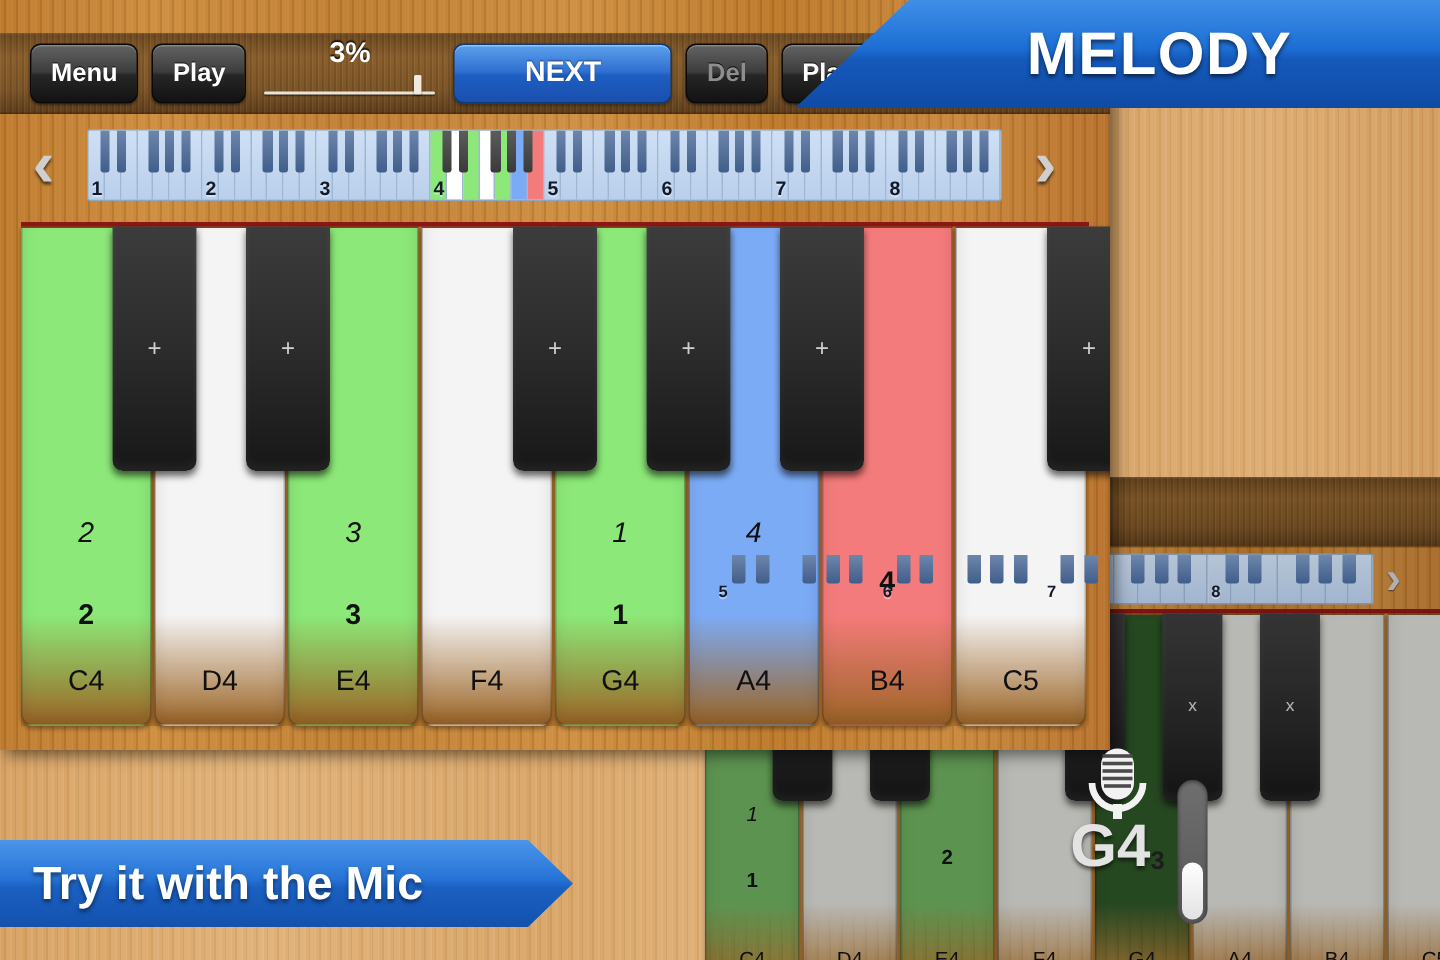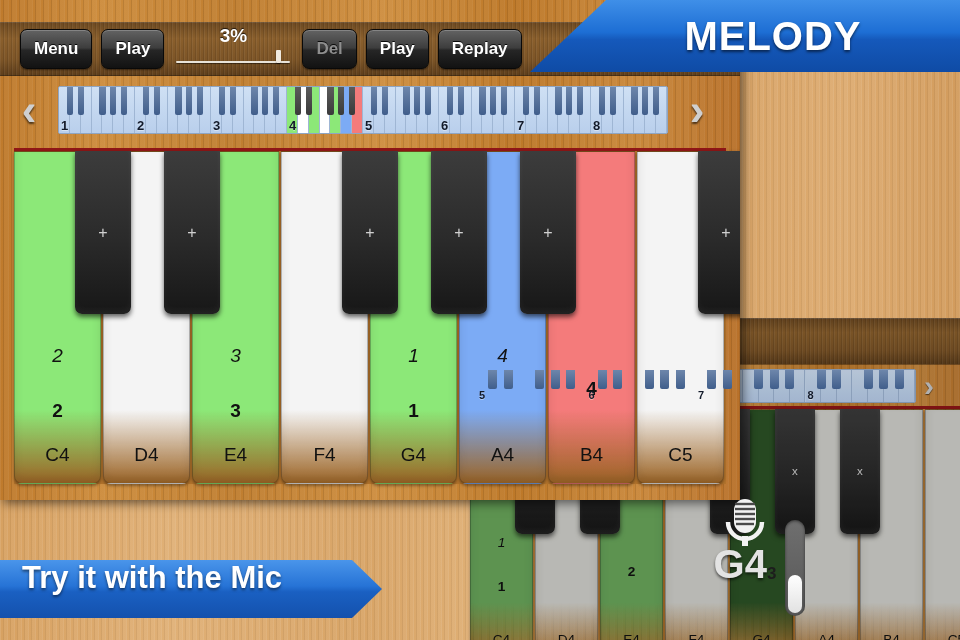--- a/index.html
+++ b/index.html
@@ -197,21 +197,21 @@
   }
   #melody-text {
     color:#fff; font-size:40px; font-weight:bold; letter-spacing:1px;
     text-shadow:0 2px 3px rgba(0,0,0,0.55);
     padding-left:56px;
   }
   #mic-banner {
     position:absolute; left:0; bottom:22px; width:382px; height:58px;
     background:linear-gradient(180deg,#4a95ea 0%,#2673d6 45%,#1a60c2 55%,#1451ad 100%);
     clip-path:polygon(0 0, 352px 0, 382px 29px, 352px 58px, 0 58px);
-    display:flex; 
+    display:flex; align-items:center;
     box-shadow:0 2px 6px rgba(0,0,0,0.45);
   }
   #mic-banner-text {
     color:#fff; font-size:31px; font-weight:bold; padding-left:22px;
     text-shadow:0 2px 3px rgba(0,0,0,0.5);
   }
 
   
   #mic-overlay {
     position:absolute; left:685px; top:498px; width:120px; height:92px;
@@ -387,20 +387,21 @@
   <div id="fg-toolbar" class="wood-toolbar">
     <div class="tb-btn">Menu</div>
     <div class="tb-btn">Play</div>
 
     <div id="progress-wrap">
       <div id="progress-pct">3%</div>
       <div id="progress-track"></div>
       <div id="progress-thumb"></div>
     </div>
 
+    <div id="next-btn">NEXT</div>
     <div class="tb-btn disabled">Del</div>
     <div class="tb-btn">Play</div>
     <div class="tb-btn">Replay</div>
   </div>
 
   <div id="fg-mini-row">
     <div class="mini-arrow">‹</div>
     <div id="fg-mini-kb">
         <div class="mini-w" style="left: 0px; width: 10.8571px;"></div>
         <div class="mini-w" style="left: 10.8571px; width: 10.8571px;"></div>

